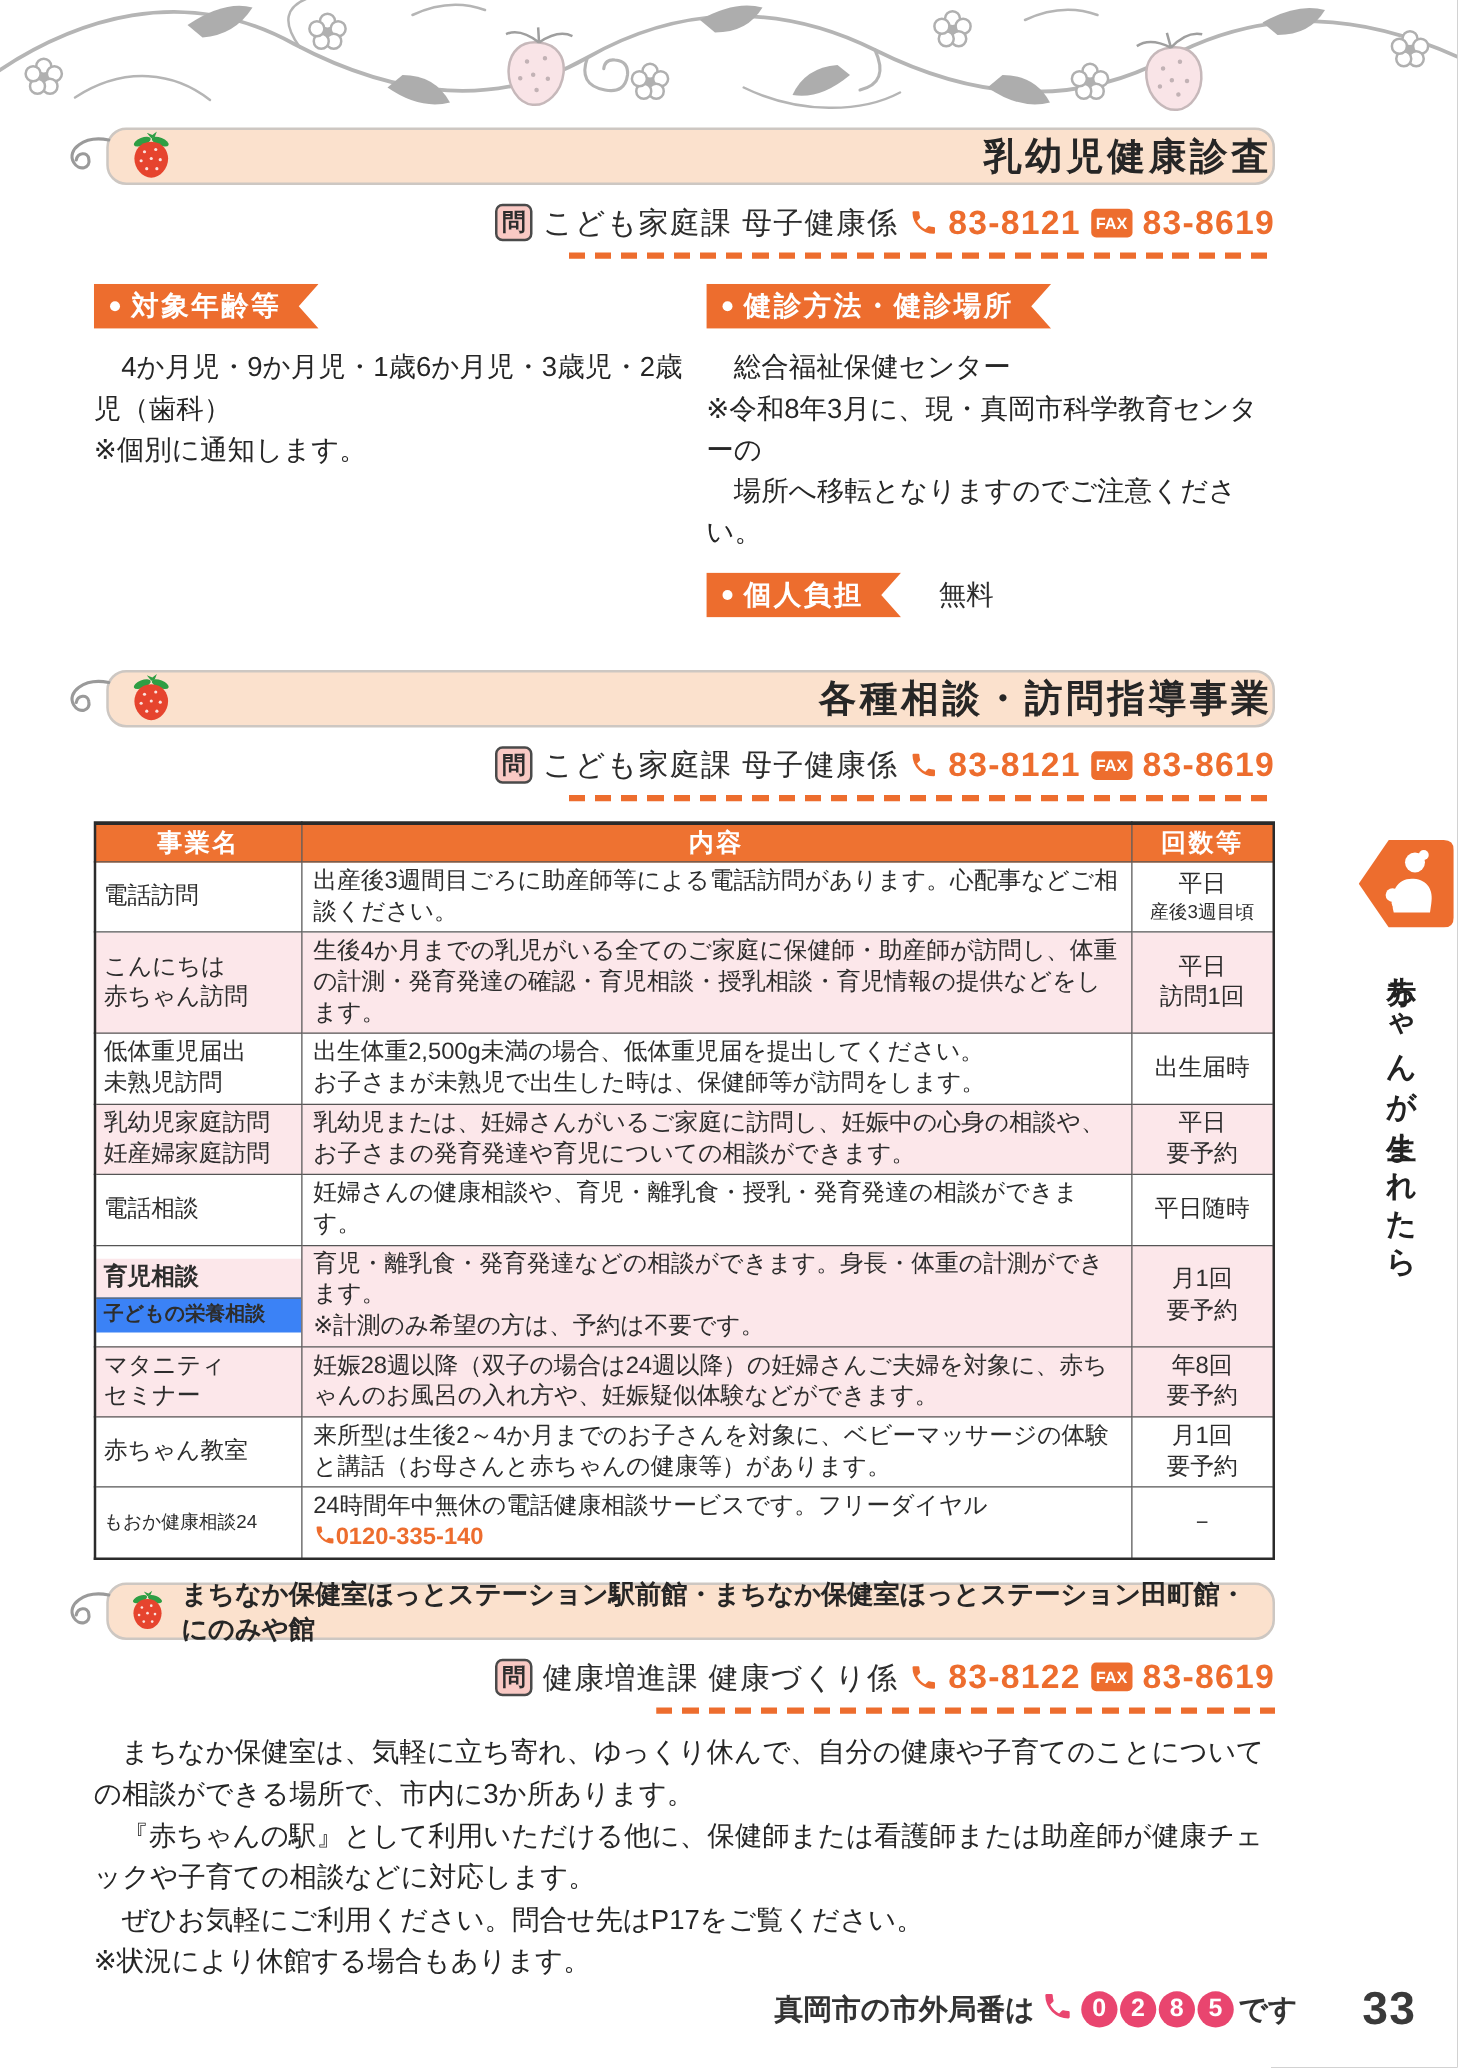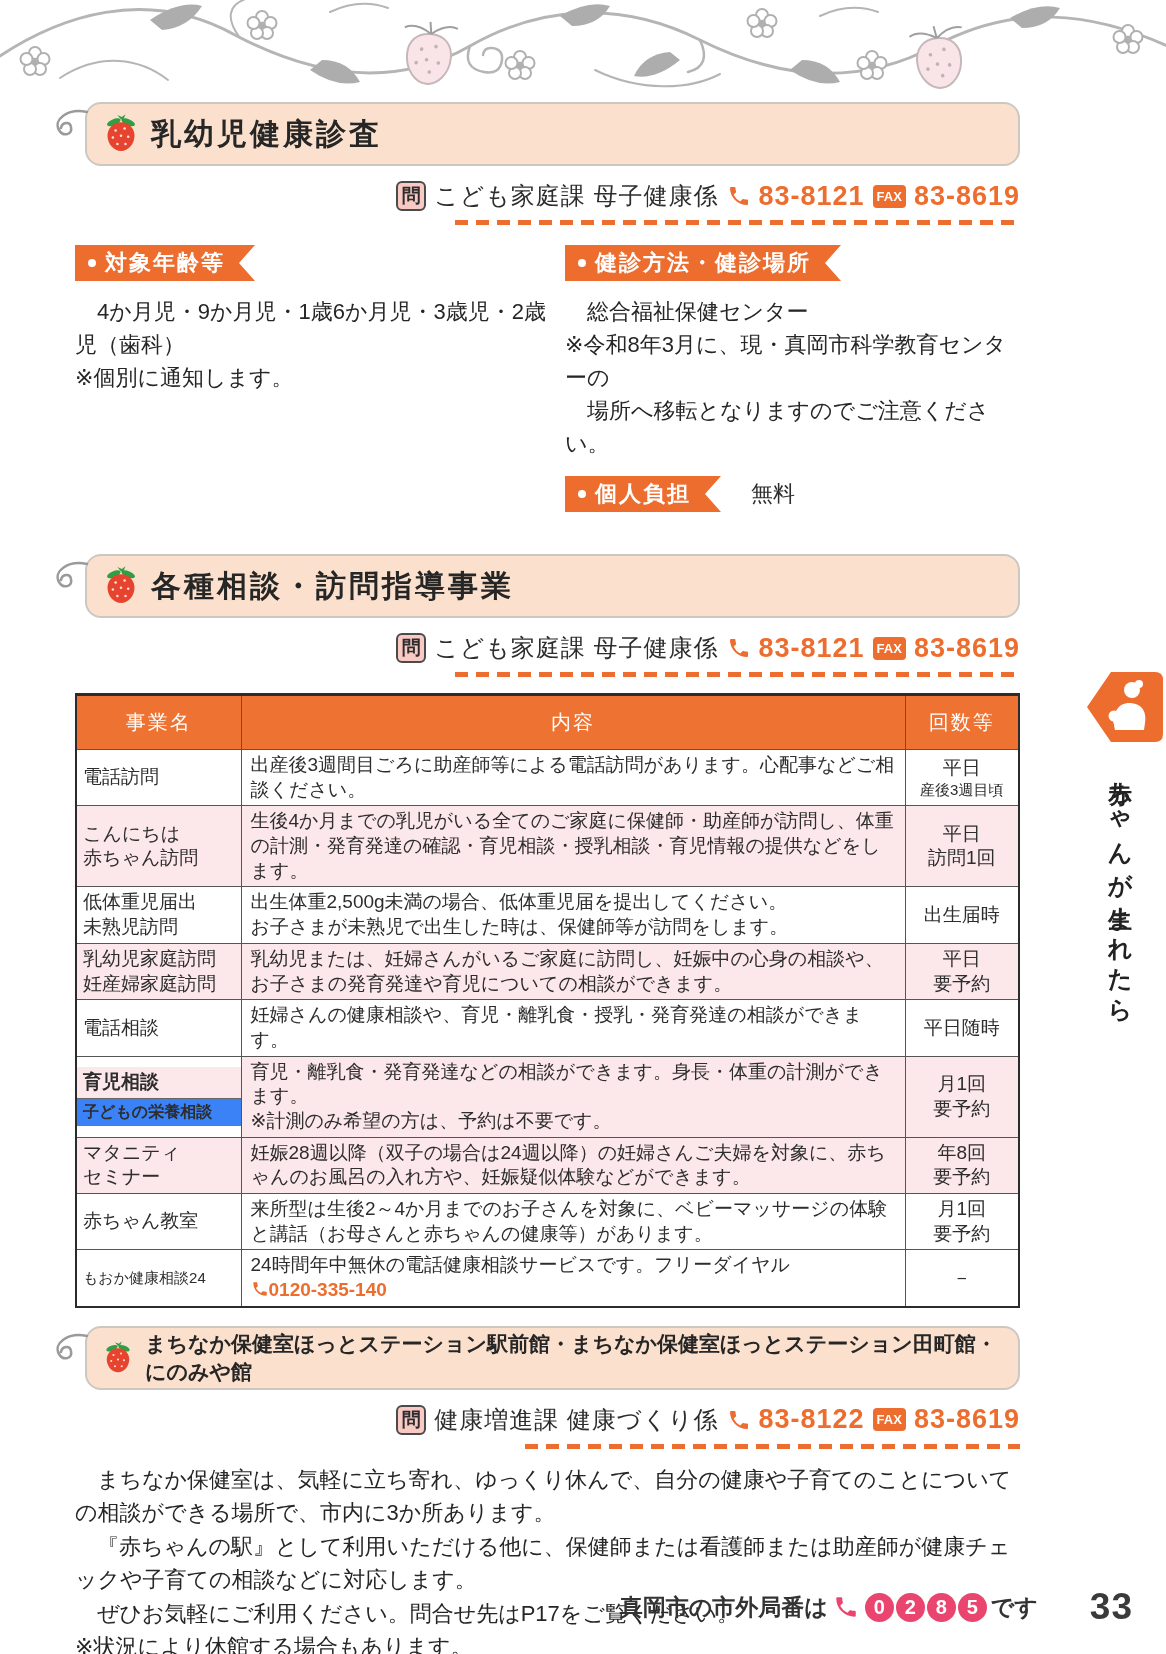--- a/index.html
+++ b/index.html
@@ -4,22 +4,22 @@
 <style>
   * { margin:0; padding:0; box-sizing:border-box; }
   body { background:#888; font-family:"Liberation Sans","DejaVu Sans",sans-serif; }
   .page { position:relative; width:1166px; height:1654px; background:#fff; margin:0 auto; overflow:hidden; color:#2d2d2d; }
   .content { margin:0 76px 0 75px; width:945px; }
 
   
   .deco { display:block; }
 
   
-  .tag-header { position:relative; margin:6px 0 0 10px; height:64px; background:#fbe1cd;
-    border:2px solid #cdc7c2; border-radius:16px; display:flex; align-items:center; padding-left:16px; }
+  .tag-header { position:relative; margin:6px 0 0 10px; height:46px; background:#fbe1cd;
+    border:2px solid #cdc7c2; border-radius:16px; display:flex; align-items:center; padding-left:16px;justify-content:space-between; }
   .tag-string { position:absolute; left:-38px; top:2px; }
   .berry { width:36px; height:40px; margin-right:12px; flex:0 0 auto; }
   .berry svg { width:100%; height:100%; }
   .tag-title { font-size:30px; font-weight:bold; letter-spacing:3px; color:#262626; }
   .tag-header.small .tag-title { font-size:21px; letter-spacing:0; }
 
   
   .contact { display:flex; justify-content:flex-end; align-items:center; gap:8px; margin-top:14px; font-size:24px; }
   .ask-box { display:inline-flex; align-items:center; justify-content:center; width:30px; height:30px;
     background:#f9c9c4; border:2px solid #4a4a4a; border-radius:6px; font-size:19px; font-weight:bold; }
@@ -43,40 +43,40 @@
   .cols { display:flex; justify-content:space-between; margin-top:20px; }
   .colL { width:478px; }
   .colR { width:455px; }
   .body-text { margin-top:14px; font-size:22px; line-height:1.5; color:#262626; }
   .fee-row { display:flex; align-items:center; margin-top:16px; }
   .fee-val { font-size:22px; margin-left:30px; }
 
   
   table { border-collapse:collapse; width:100%; margin-top:16px; border:2px solid #2b2b2b; border-top:3px solid #2b2b2b; }
   th,td { border:1px solid #555; }
-  thead th { background:#ee7231; color:#fff; font-size:20px; font-weight:normal; padding:13px 0; letter-spacing:2px; }
+  thead th { background:#ee7231; color:#fff; font-size:20px; font-weight:bold; padding:1px 0; letter-spacing:2px; }
   thead th + th { border-left:1px solid rgba(255,255,255,.55); }
   td { font-size:19px; padding:3px 9px; vertical-align:middle; line-height:1.3; }
   td.name { width:165px; padding:3px 6px; }
   td.count { width:114px; text-align:center; padding:3px 2px; }
   td .sm { font-size:15px; }
   td .xs { font-size:13.5px; }
   tr.pink td { background:#fce7ea; }
   td.split { padding:0; background:#fff !important;font-weight:bold; }
   .nsub { background:#fce7ea; padding:3px 6px; }
   .nsub.alt { background:#3b82f6; border-top:1px solid #666; font-size:16px; }
   .tel-inline { color:#ed6d2e; font-weight:bold; white-space:nowrap; }
   .tel-inline .ph { width:18px; height:18px; vertical-align:-2px; }
 
   
   .paras { margin-top:14px; font-size:22px; line-height:1.52; color:#262626; }
 
   
   .footer { position:absolute; right:33px; bottom:26px; display:flex; align-items:center; gap:52px; }
-  .footer-line { display:flex; align-items:center; gap:3px; font-size:23px; font-weight:bold; color:#333; }
+  .footer-line { display:flex; gap:3px; font-size:23px; font-weight:bold; color:#333; }
   .footer-line .ph { fill:#e9456f; width:26px; height:26px; margin:0 2px; }
   .digit { display:inline-flex; align-items:center; justify-content:center; width:29px; height:29px;
     border-radius:50%; background:#e9456f; color:#fff; font-size:20px; font-weight:bold; margin:0 1px; }
   .page-num { font-size:37px; font-weight:bold; color:#3a3a3a; letter-spacing:1px; }
 
   
   .side-tab { position:absolute; right:3px; top:672px; width:76px; height:70px; }
   .side-label { position:absolute; right:30px; top:762px; writing-mode:vertical-rl; text-orientation:upright;
     font-size:24px; font-weight:bold; letter-spacing:3px; color:#222; }
 </style>

